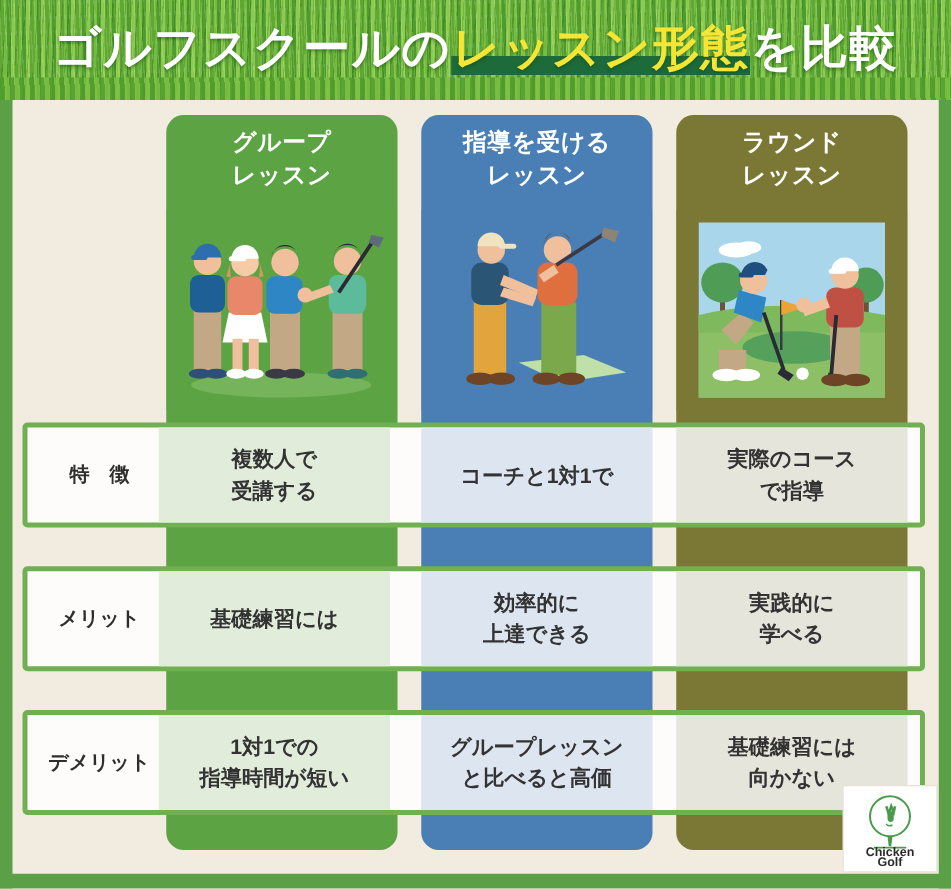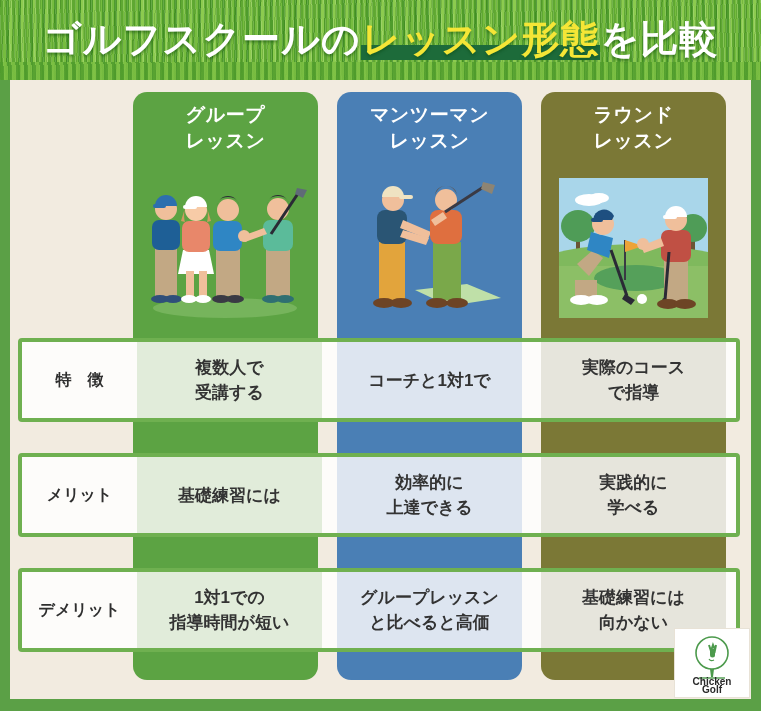--- a/index.html
+++ b/index.html
@@ -93,21 +93,21 @@
     position: absolute; left: 0; top: 0; width: 115px; height: 100%;
     display: flex; align-items: center; justify-content: center;
     font-size: 16px; font-weight: bold; color: #2e2e2e;
   }
   .cell {
     position: absolute; top: 0; height: 100%; width: 185px;
     display: flex; align-items: center; justify-content: center;
     text-align: center; font-size: 17px; font-weight: bold;
     color: #333333; line-height: 25px;
   }
-  .cell.c0 { left: 115px; background: #e1ecda; }
+  .cell.c0 { left: 105px; background: #e1ecda; }
   .cell.c1 { left: 315px; background: #dde5f0; }
   .cell.c2 { left: 519px; background: #e6e5dc; }
 
   
   #logo {
     position: absolute; right: 12px; bottom: 14px;
     width: 74px; height: 68px; background: #ffffff;
     z-index: 6; display: flex; align-items: center; justify-content: center;
     box-shadow: 0 0 0 1px #e8e2d6;
     margin-left: 20px;
@@ -134,21 +134,21 @@
   <div class="col-strip" id="strip-2"></div>
 
   <div class="col-head" id="head-0">
     <div>
       <div>グループ</div>
       <div>レッスン</div>
     </div>
   </div>
   <div class="col-head" id="head-1">
     <div>
-      <div>マンツーマン</div>
+      <div>指導を受ける</div>
       <div>レッスン</div>
     </div>
   </div>
   <div class="col-head" id="head-2">
     <div>
       <div>ラウンド</div>
       <div>レッスン</div>
     </div>
   </div>
 

